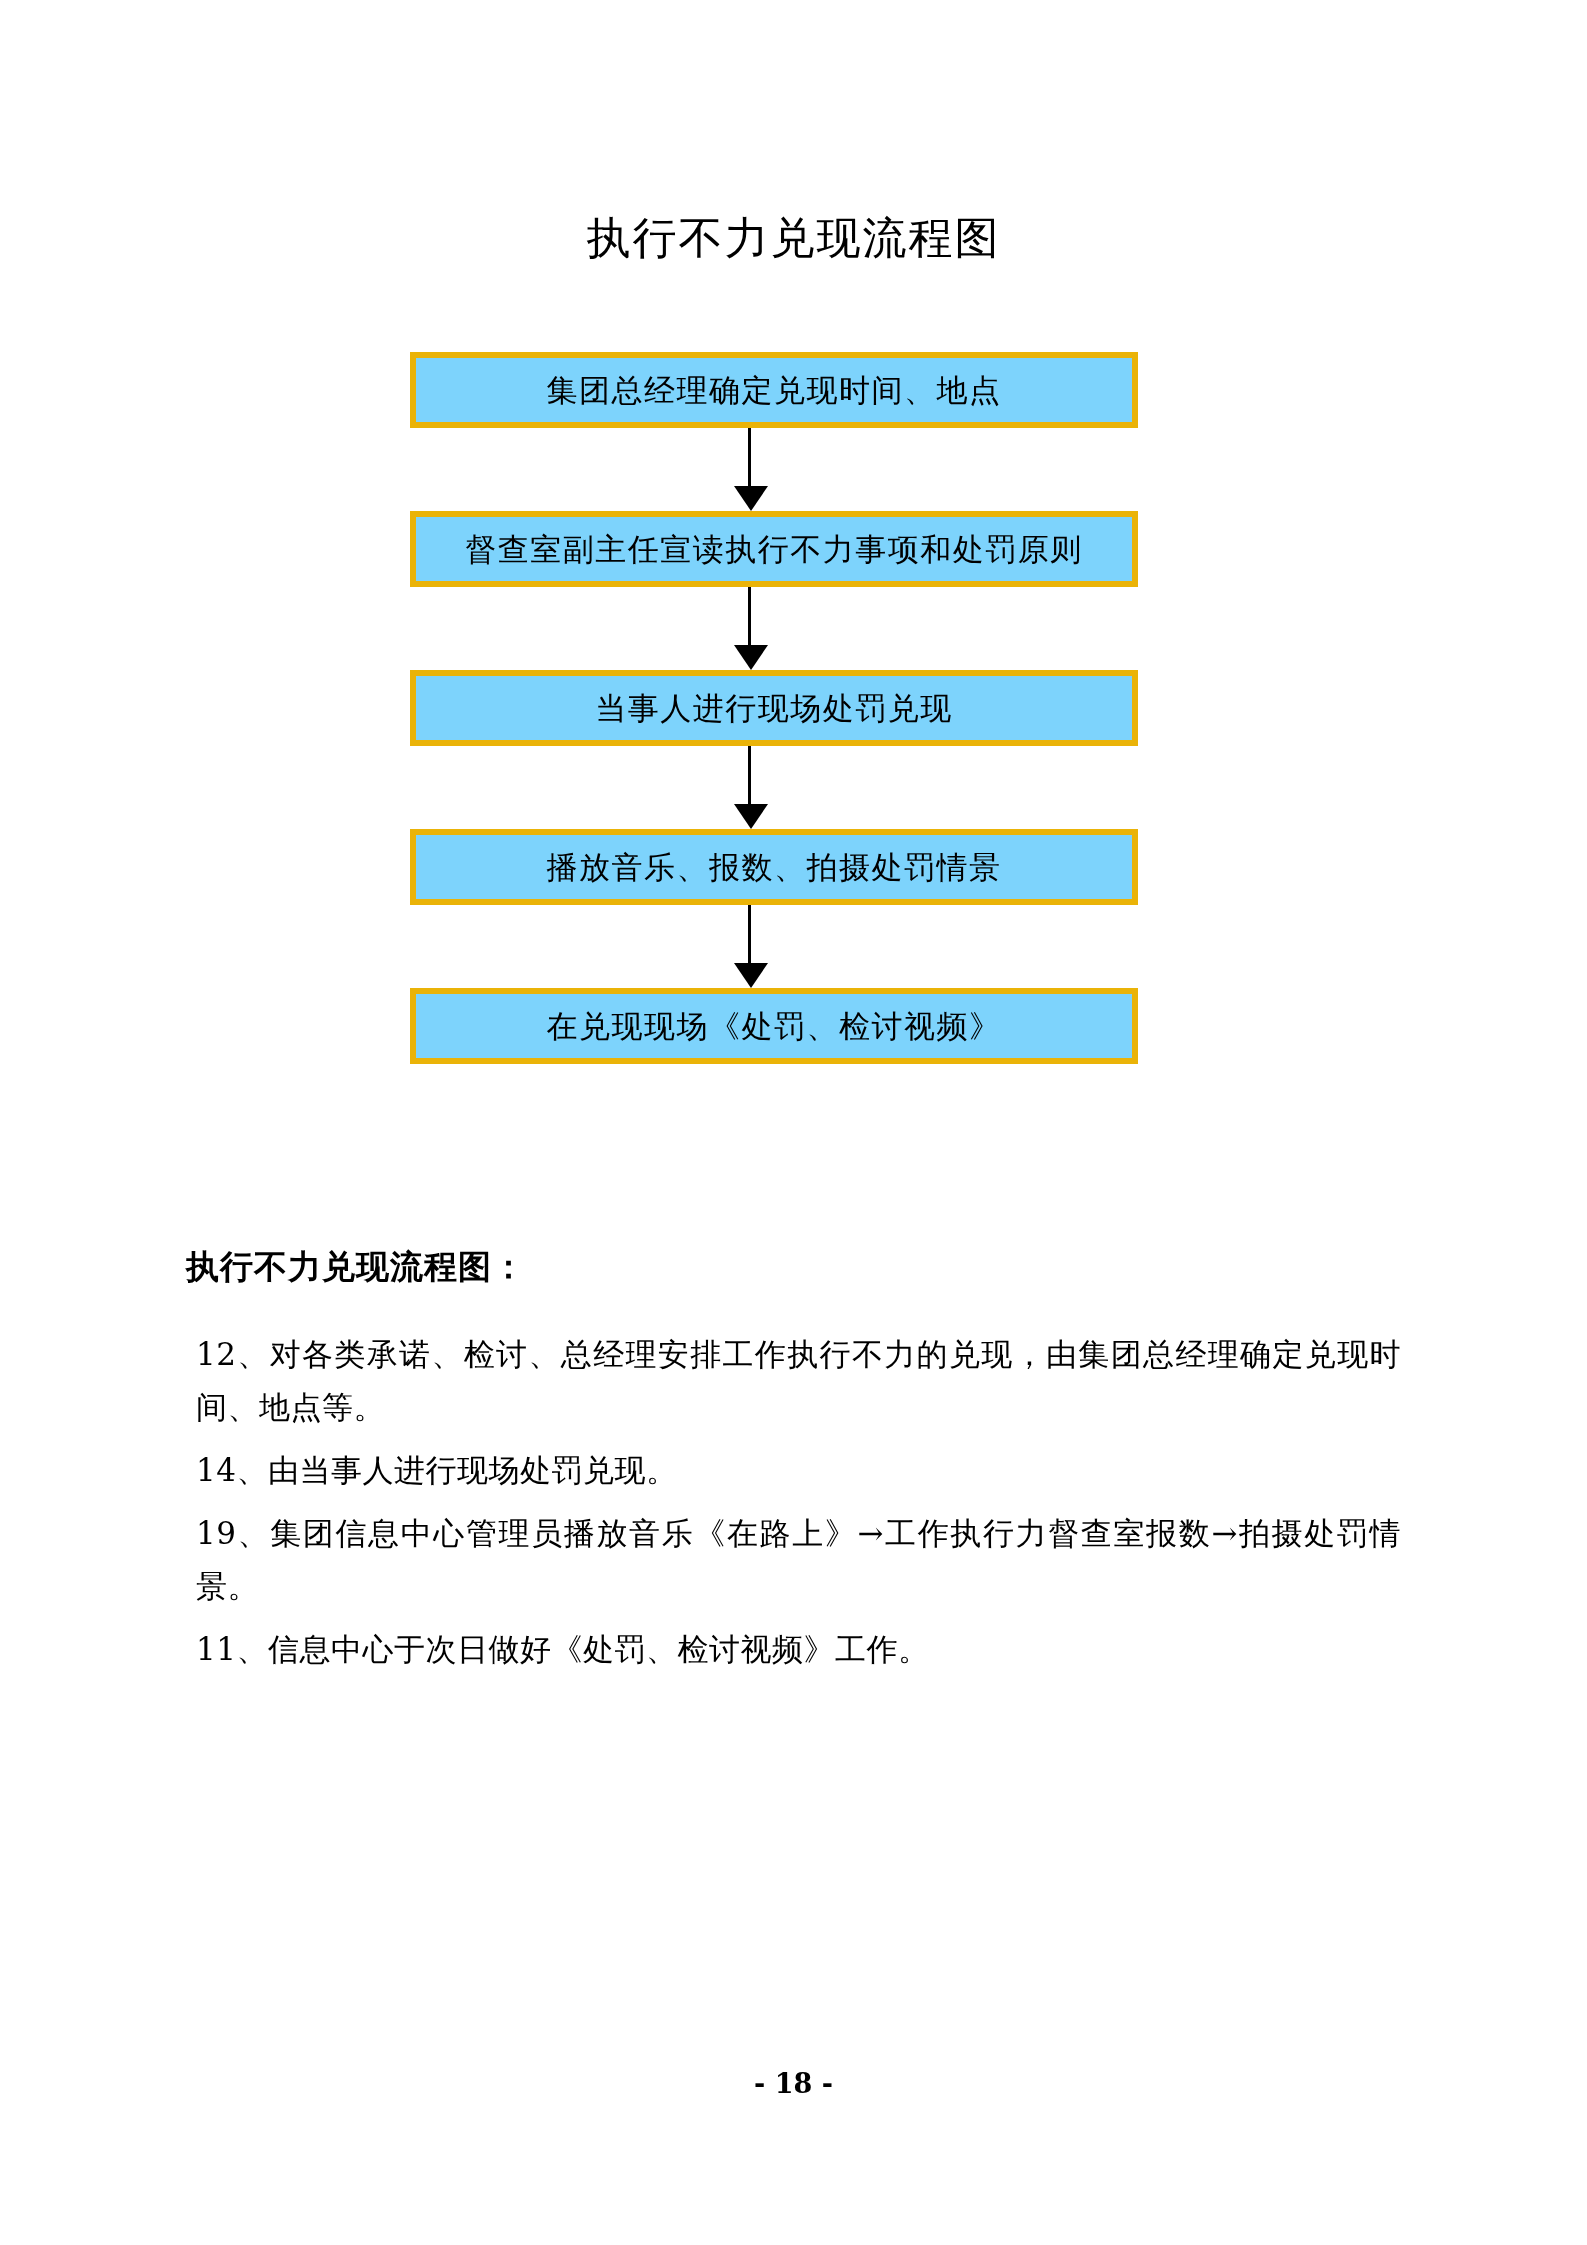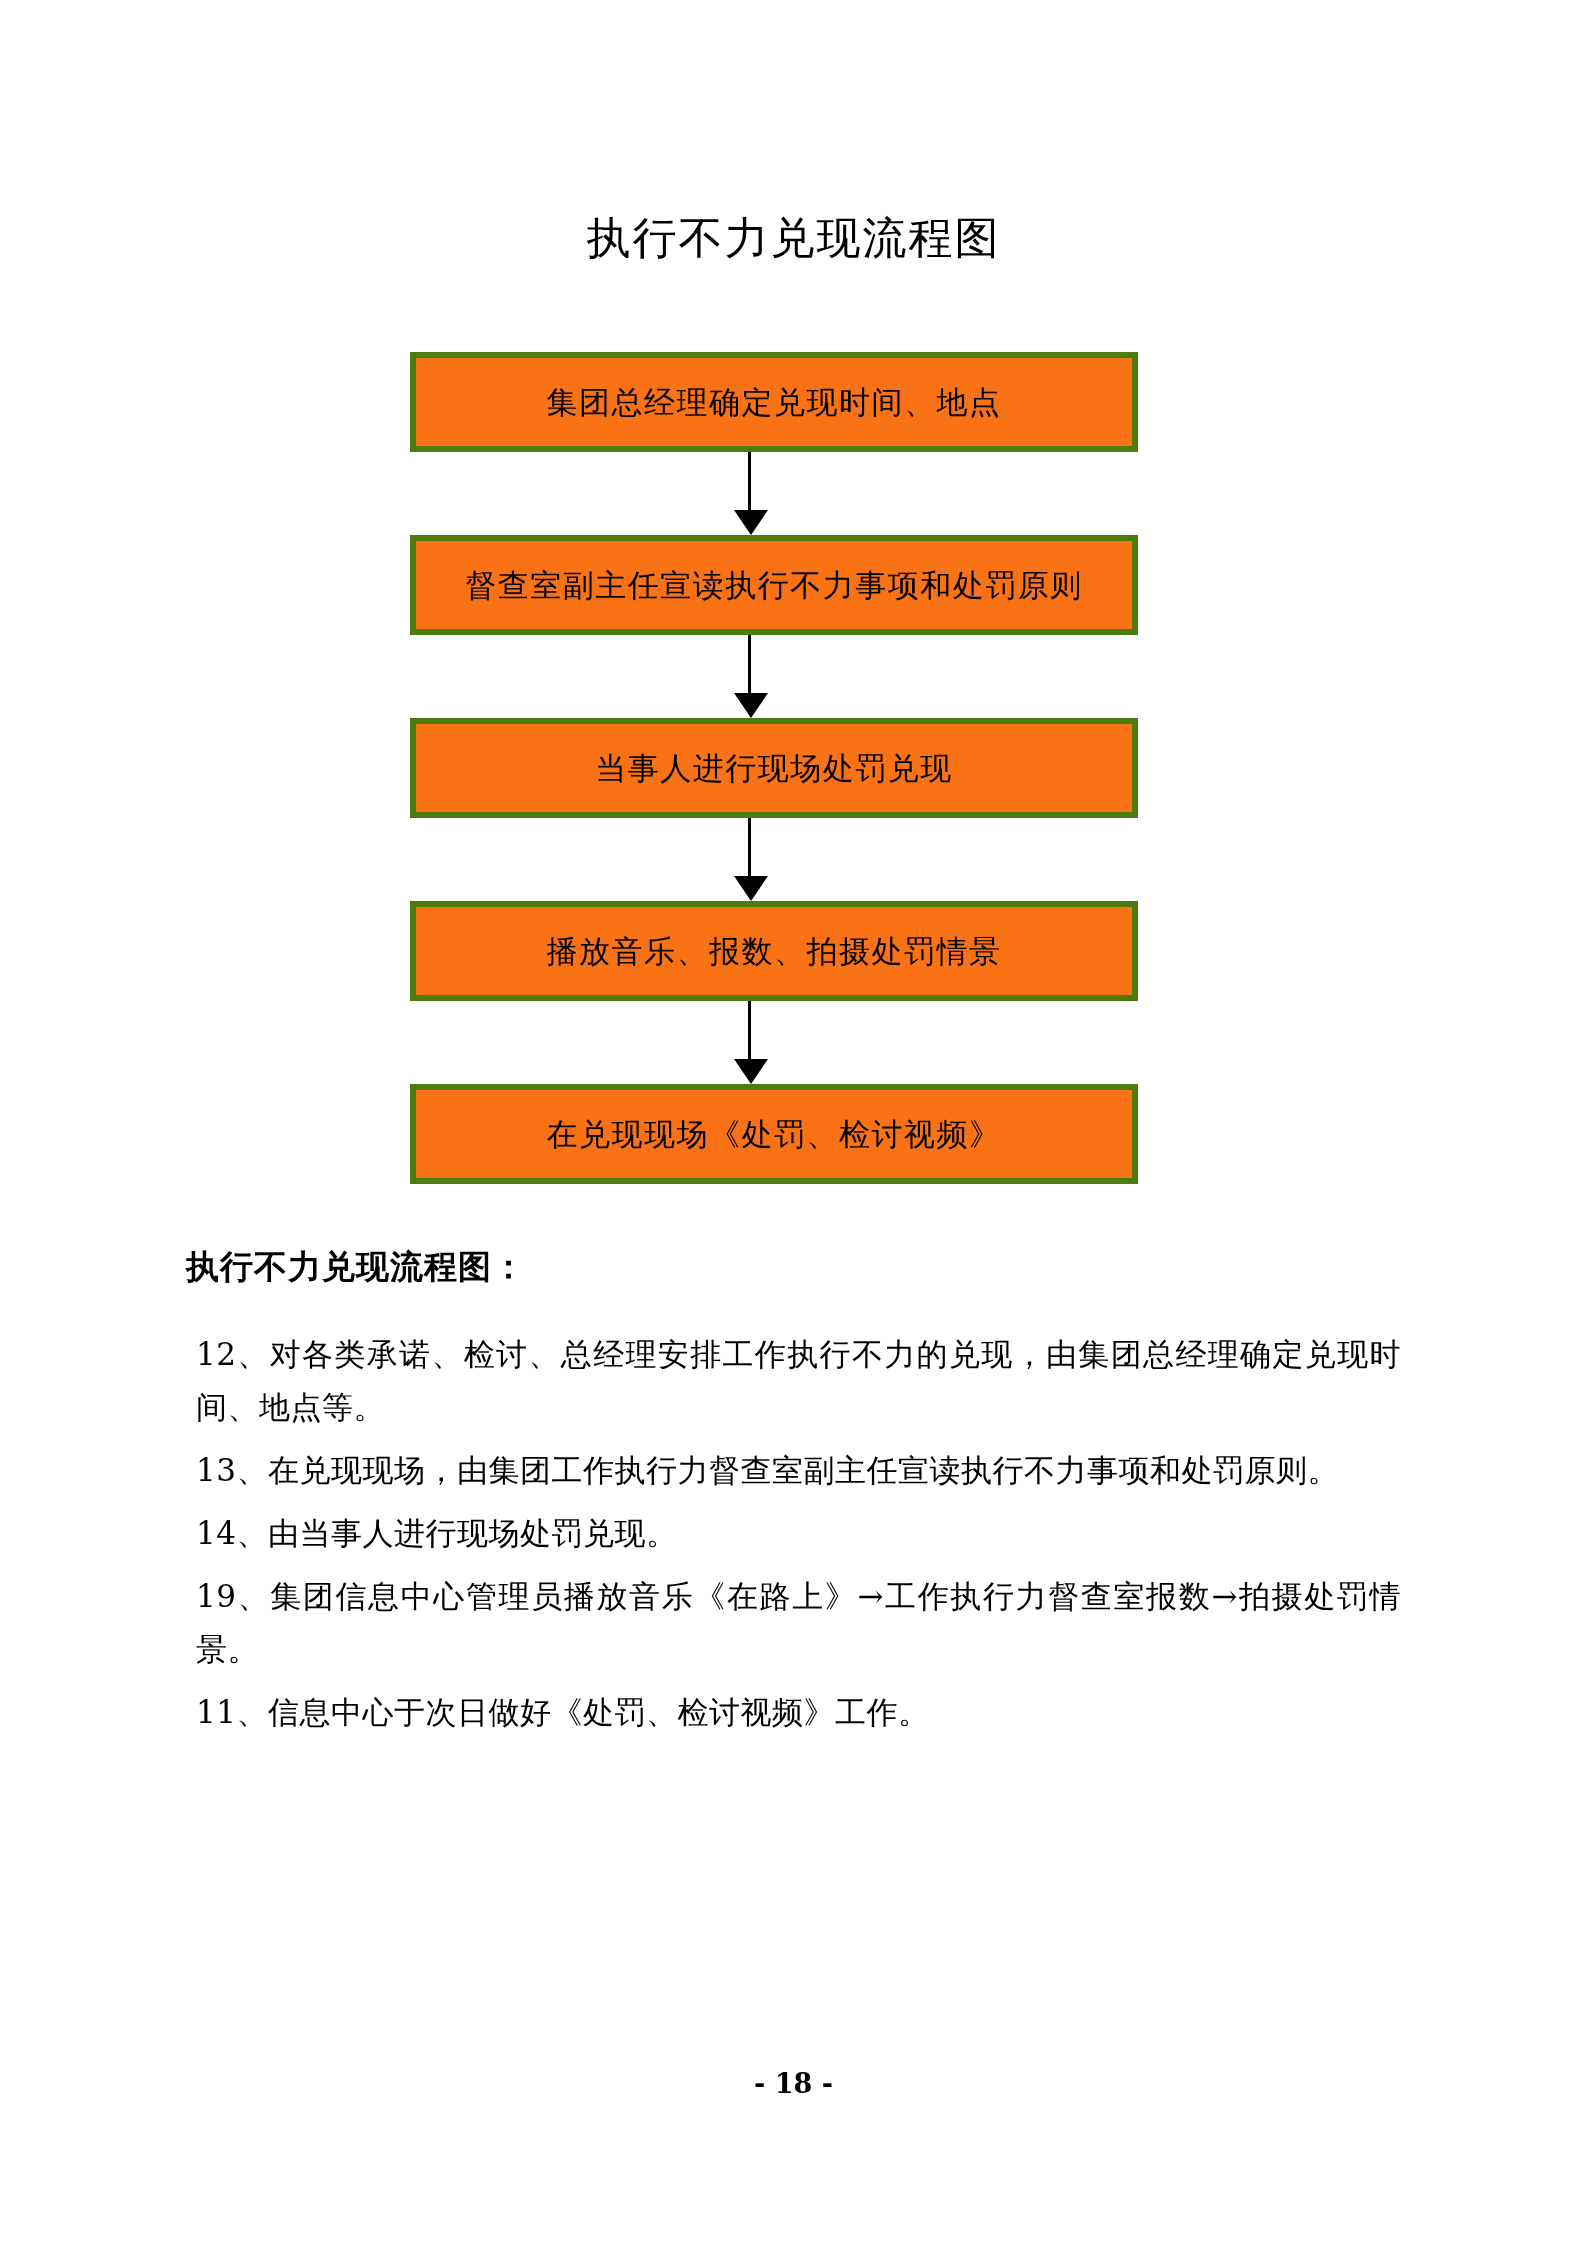--- a/index.html
+++ b/index.html
@@ -38,23 +38,23 @@
   
   .flowchart {
     position: absolute;
     top: 352px;
     left: 410px;
     width: 728px;
   }
   .flow-box {
     box-sizing: border-box;
     width: 728px;
-    height: 100px;
-    border: 6px solid #4d7c0f;
-    background: #f97316;
+    height: 76px;
+    border: 6px solid #eab308;
+    background: #7dd3fc;
     display: flex;
     align-items: center;
     justify-content: center;
     text-align: center;
   }
   .flow-box .flow-label {
     font-size: 31px;
     line-height: 1.25;
     letter-spacing: 1.5px;
     font-family: "DejaVu Serif", "Liberation Serif", serif;
@@ -172,21 +172,20 @@
     <div class="flow-box">
       <span class="flow-label">在兑现现场《处罚、检讨视频》</span>
     </div>
 
   </div>
 
   <div class="section-heading">执行不力兑现流程图：</div>
 
   <div class="body-text">
     <p>12、对各类承诺、检讨、总经理安排工作执行不力的兑现，由集团总经理确定兑现时间、地点等。</p>
-    <p>13、在兑现现场，由集团工作执行力督查室副主任宣读执行不力事项和处罚原则。</p>
     <p>14、由当事人进行现场处罚兑现。</p>
     <p>19、集团信息中心管理员播放音乐《在路上》→工作执行力督查室报数→拍摄处罚情景。</p>
     <p>11、信息中心于次日做好《处罚、检讨视频》工作。</p>
   </div>
 
   <div class="footer">- 18 -</div>
 
 </div>
 
 </body></html>

